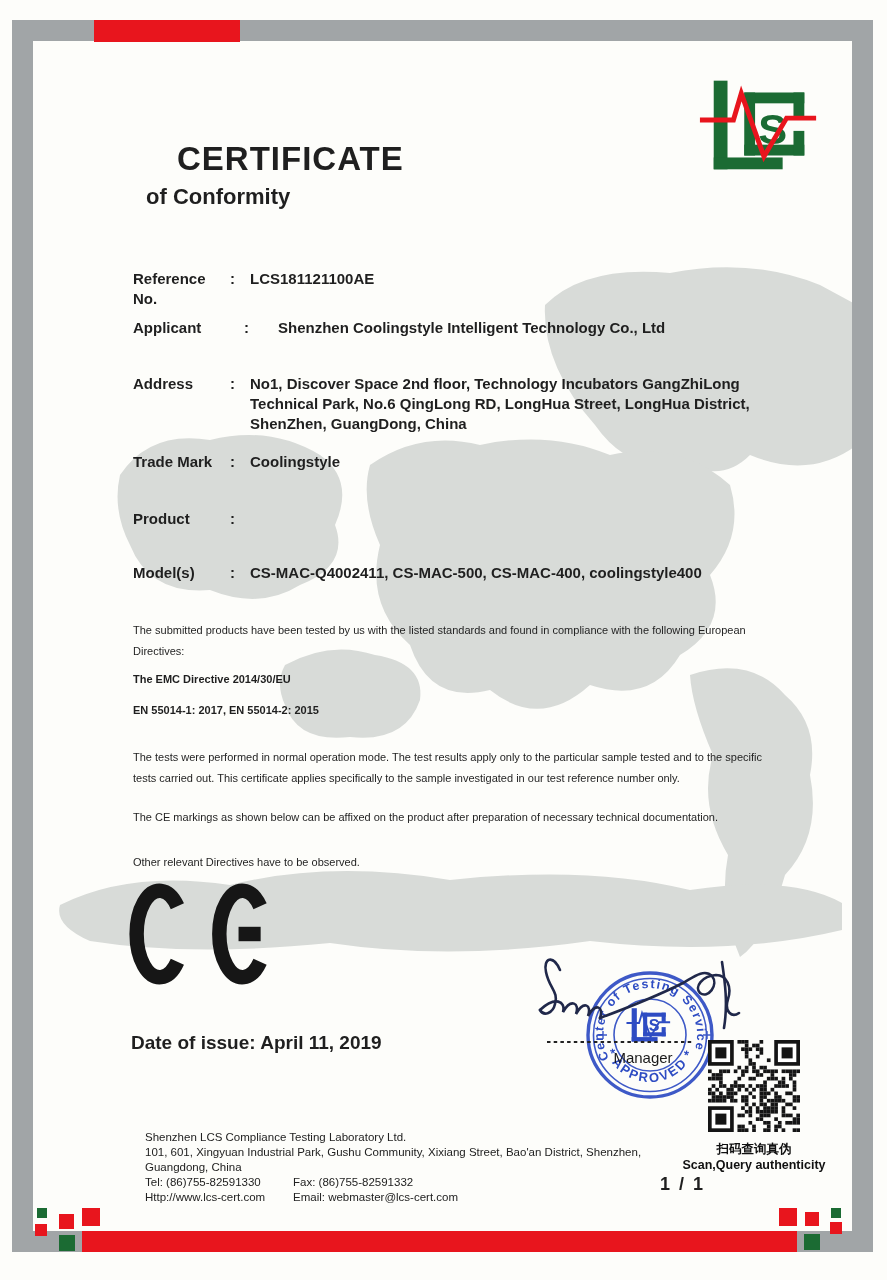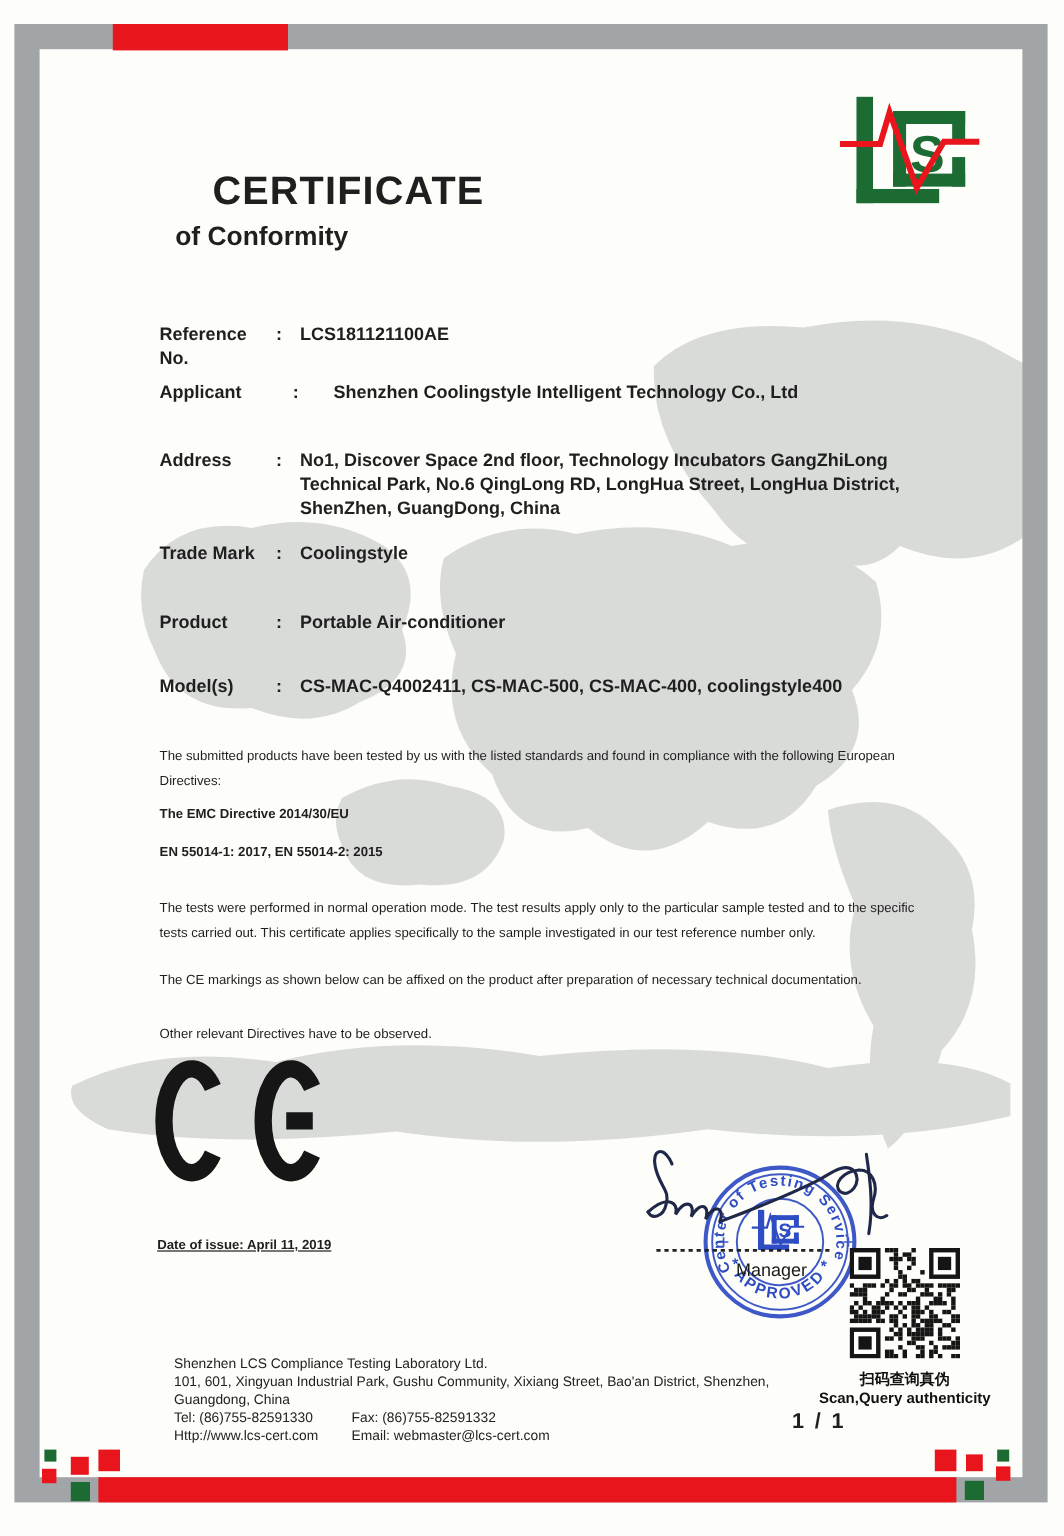--- a/index.html
+++ b/index.html
@@ -108,21 +108,20 @@
     <span class="val" style="max-width:515px;">No1, Discover Space 2nd floor, Technology Incubators GangZhiLong Technical Park, No.6 QingLong RD, LongHua Street, LongHua District, ShenZhen, GuangDong, China</span>
   </div>
   <div class="abs frow" style="top:452px;">
     <span class="lbl">Trade Mark</span>
     <span class="col">:</span>
     <span class="val">Coolingstyle</span>
   </div>
   <div class="abs frow" style="top:509px;">
     <span class="lbl">Product</span>
     <span class="col">:</span>
-    <span class="val">Portable Air-conditioner</span>
   </div>
   <div class="abs frow" style="top:563px;">
     <span class="lbl">Model(s)</span>
     <span class="col">:</span>
     <span class="val">CS-MAC-Q4002411, CS-MAC-500, CS-MAC-400, coolingstyle400</span>
   </div>
 
   <div class="abs para" style="top:620px;">The submitted products have been tested by us with the listed standards and found in compliance with the following European Directives:</div>
   <div class="abs para bold" style="top:669px;">The EMC Directive 2014/30/EU</div>
   <div class="abs para bold" style="top:700px;">EN 55014-1: 2017, EN 55014-2: 2015</div>
@@ -131,21 +130,21 @@
   <div class="abs para" style="top:852px;">Other relevant Directives have to be observed.</div>
 
   <svg class="abs" style="left:127px;top:882px;z-index:4;" width="150" height="104" viewBox="0 0 156 106">
     <g fill="none" stroke="#161616" stroke-width="15">
       <path d="M52.4,24.1 A24,45 0 1 0 52.4,81.9"></path>
       <path d="M138.4,24.1 A24,45 0 1 0 138.4,81.9"></path>
       <path d="M116,53 L139,53"></path>
     </g>
   </svg>
 
-  <div class="abs bold" style="left:131px;top:1032px;font-size:11px;z-index:4;text-decoration:underline;">Date of issue: April 11, 2019</div>
+  <div class="abs bold" style="left:131px;top:1032px;font-size:19px;z-index:4;">Date of issue: April 11, 2019</div>
 
   <svg class="abs stampsvg" width="260" height="190" viewBox="0 0 260 190">
     <g fill="none" stroke="#2e4cc3" opacity="0.92">
       <circle cx="125" cy="97" r="62" stroke-width="3.4"></circle>
       <circle cx="125" cy="97" r="56.5" stroke-width="1.6"></circle>
       <circle cx="125" cy="97" r="36" stroke-width="1.6"></circle>
       <path d="M74,97 h8 M78,93 v8" stroke-width="1.4"></path>
       <path d="M178,97 h8 M182,93 v8" stroke-width="1.4"></path>
     </g>
     <path id="arcTop" fill="none" d="M86.5,124 A47,47 0 1 1 163.5,124"></path>

